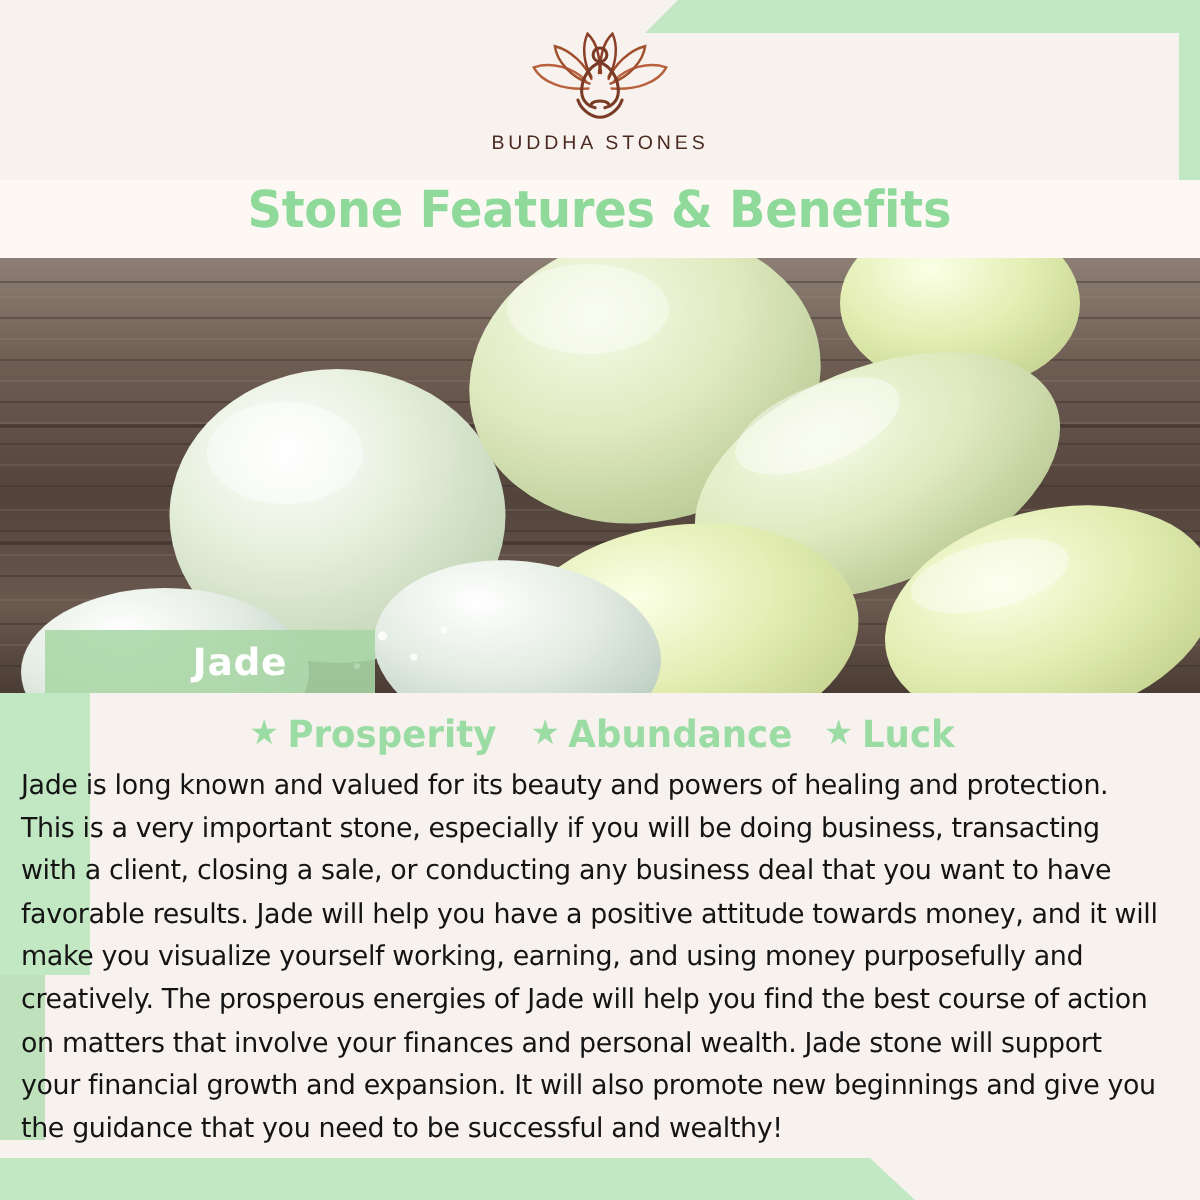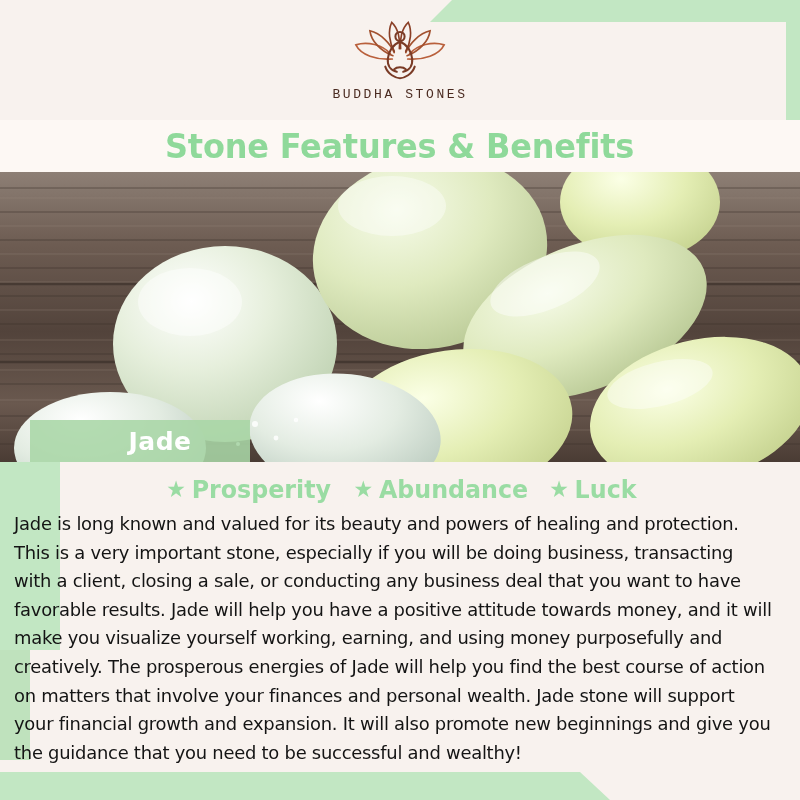--- a/index.html
+++ b/index.html
@@ -41,32 +41,32 @@
   .header{
     position:relative; z-index:3;
     height:120px;
     display:flex; flex-direction:column;
     align-items:center; justify-content:center;
     background:transparent;
   }
   .logo-mark{ width:96px; height:62px; display:block; }
   .logo-word{
     margin-top:6px;
-    font-family:Liberation Mono, monospace;
+    font-family:Liberation Sans, sans-serif;
     font-size:13px;
     letter-spacing:2.6px;
     color:#4a2a20;
     font-weight:400;
   }
 
   
   .title-band{
     position:relative; z-index:3;
     height:52px;
-    display:flex; align-items:center; justify-content:center;
+    display:flex; justify-content:center;
     background:#fdf8f4;
   }
   .title-text{
     font-family:"DejaVu Sans", sans-serif;
     font-weight:bold;
     font-size:34px;
     letter-spacing:-0.2px;
     color:#8fd99a;
     text-shadow:0 1px 0 rgba(255,255,255,.4);
     transform:scaleX(.94);

